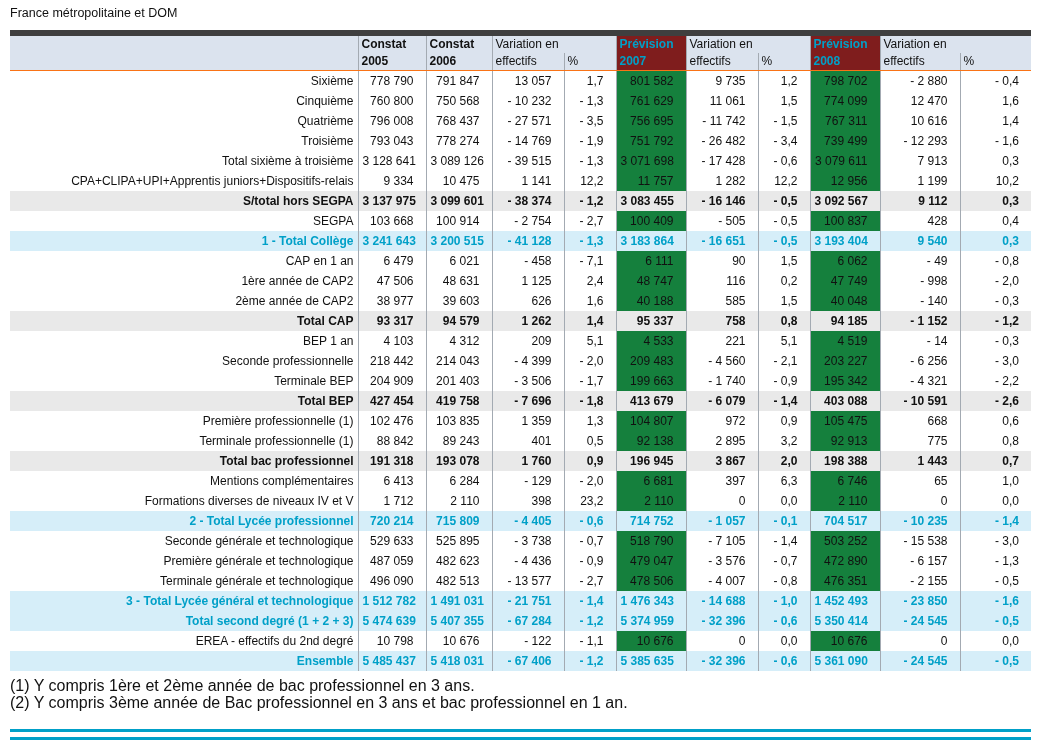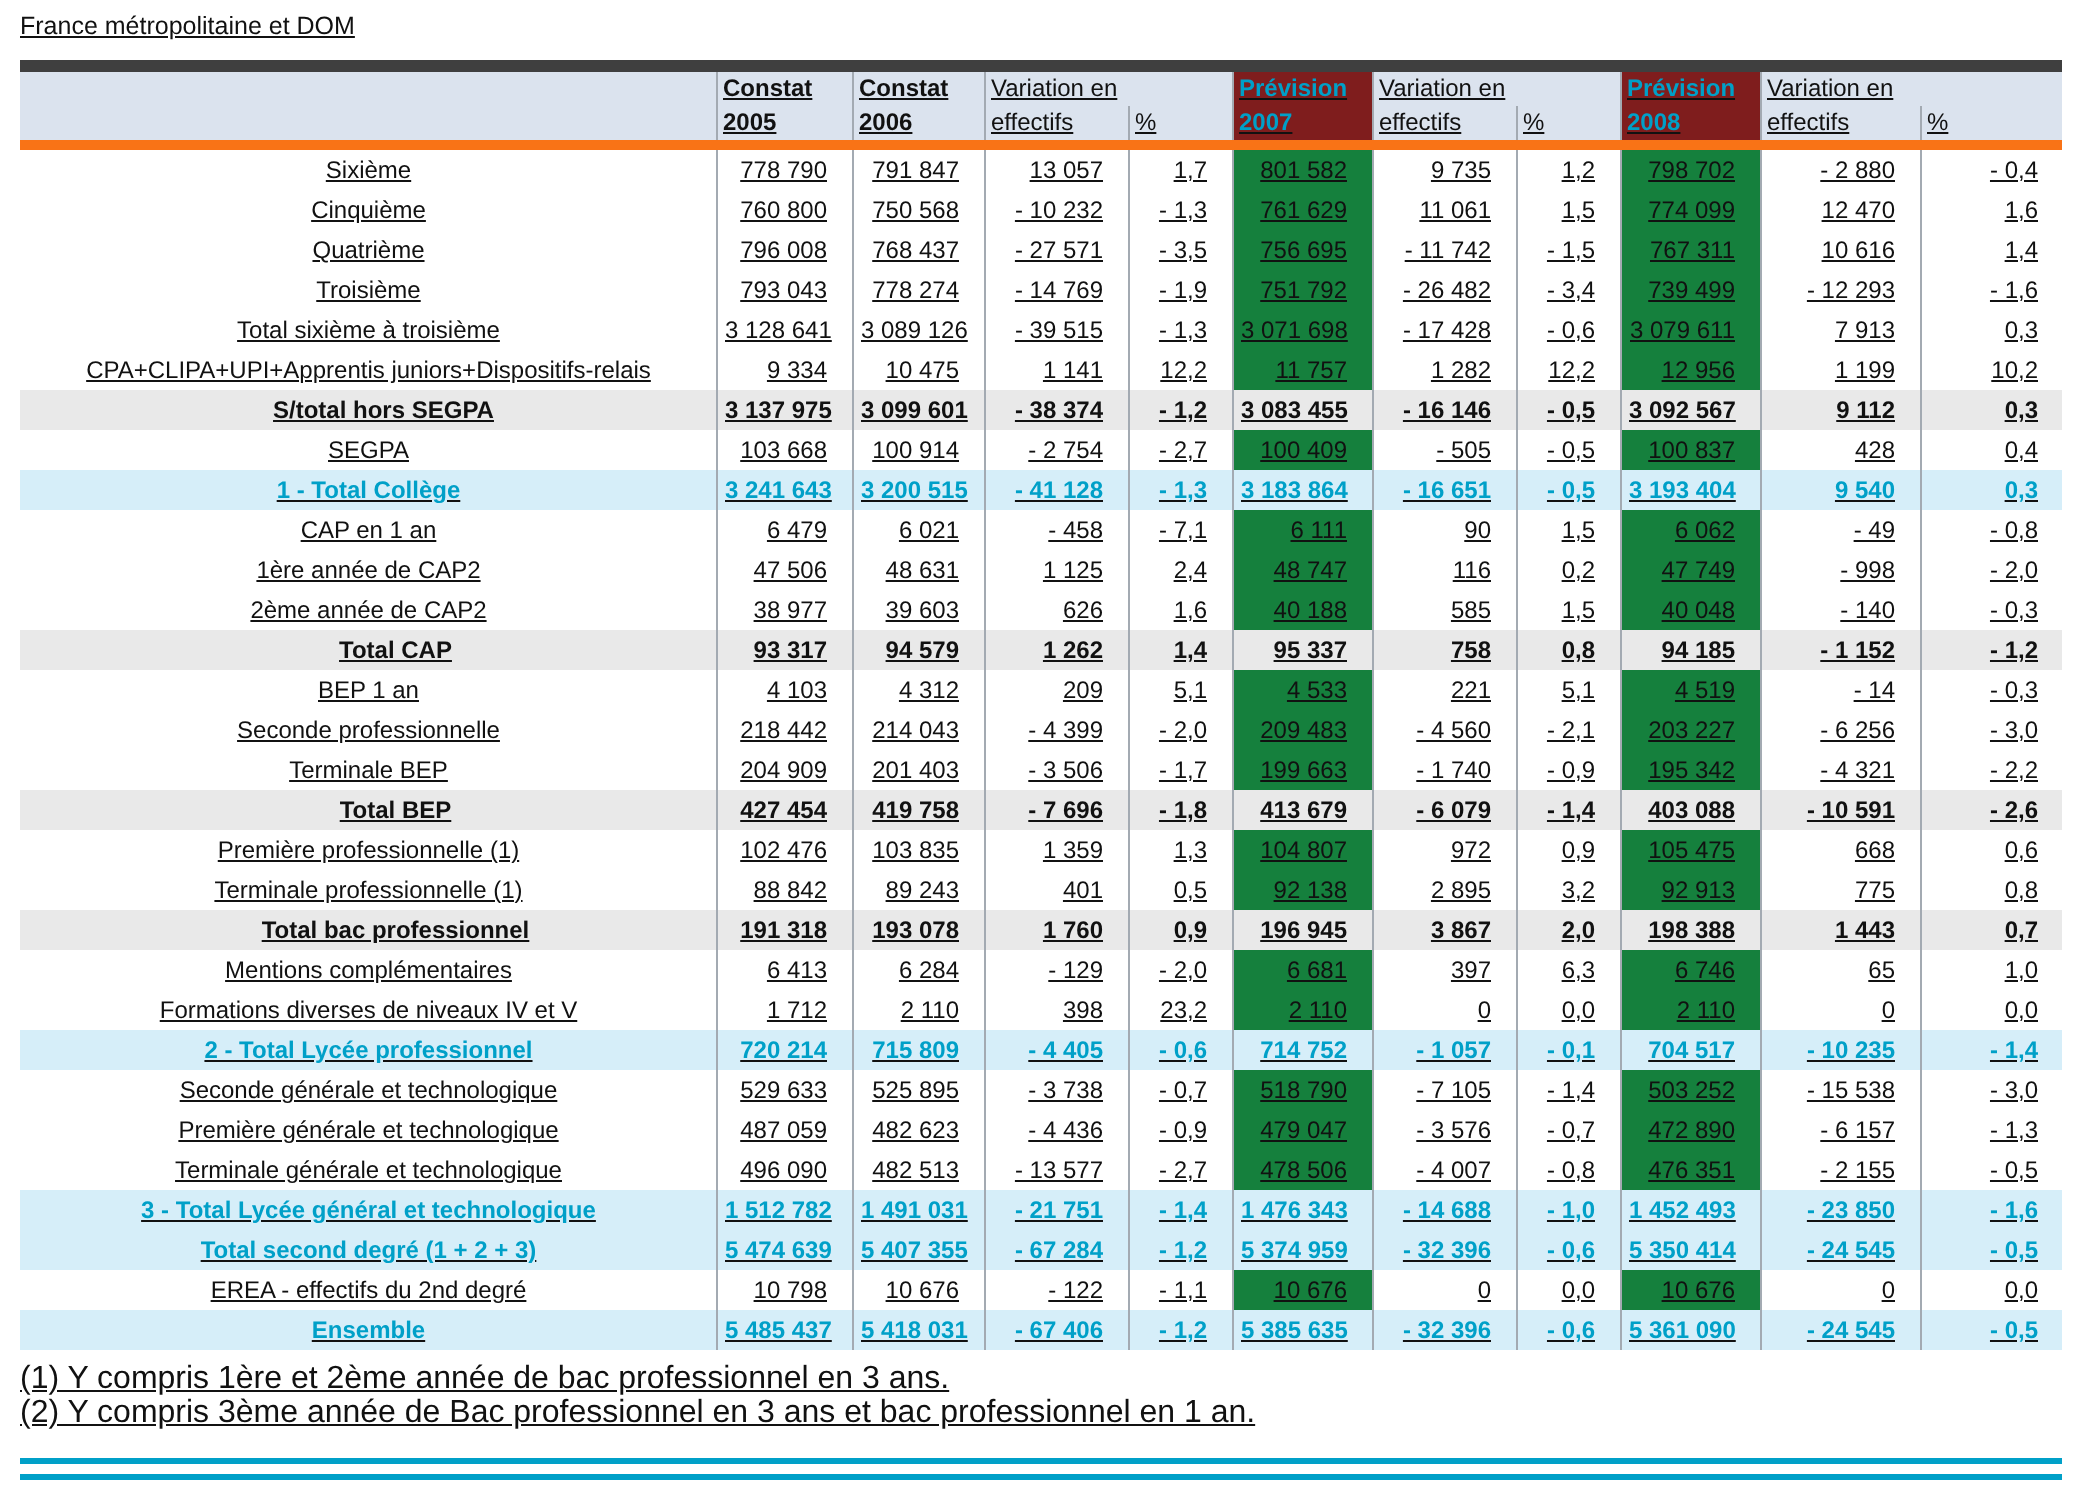--- a/index.html
+++ b/index.html
@@ -1,27 +1,27 @@
 <!DOCTYPE html>
 <html><head>
 <meta charset="utf-8">
 <style>
   html,body{margin:0;padding:0;}
   body{width:1040px;height:744px;background:#ffffff;font-family:"Liberation Sans",sans-serif;color:#111;position:relative;overflow:hidden;}
-  .page{padding:4px 9px 0 10px;text-decoration:underline;}
+  .page{padding:4px 9px 0 10px;}
   .region-label{font-size:12.5px;color:#111;margin:2px 0 10px 0;}
   .topbar{width:1021px;height:6px;background:#3f3f3f;}
   table{border-collapse:collapse;table-layout:fixed;width:1021px;}
   th,td{font-size:12px;white-space:nowrap;overflow:hidden;}
   thead th{background:#dbe3ee;text-align:left;font-weight:normal;height:17px;line-height:17px;padding:0 3px;}
   thead th.b{font-weight:bold;}
   thead th.prev{background:#7f1d1d;color:#00a0c8;font-weight:bold;}
-  thead tr.hr2 th{border-bottom:5px solid #f97316;}
+  thead tr.hr2 th{border-bottom:1px solid #f97316;}
   td{height:20px;line-height:20px;padding:0 4px;}
-  td.lbl{text-align:center;padding-left:5px;}
+  td.lbl{text-align:right;padding-left:5px;}
   td.val{text-align:right;padding-right:12px;}
   th+th, td+td{border-left:1px solid #a3aab2;}
   tr.row-normal td.prev-col{background:#15803d;}
   tr.row-bold td{font-weight:bold;background:#e9e9e9;}
   tr.row-cyan td{font-weight:bold;background:#d6eef9;color:#00a0c8;}
   td.indent1{padding-left:20px;}
   td.indent2{padding-left:32px;}
   .footnotes{margin-top:6px;}
   .footnote{font-size:16px;line-height:17px;color:#111;}
   .rule{position:absolute;left:10px;width:1021px;height:3px;background:#00a0c8;}

